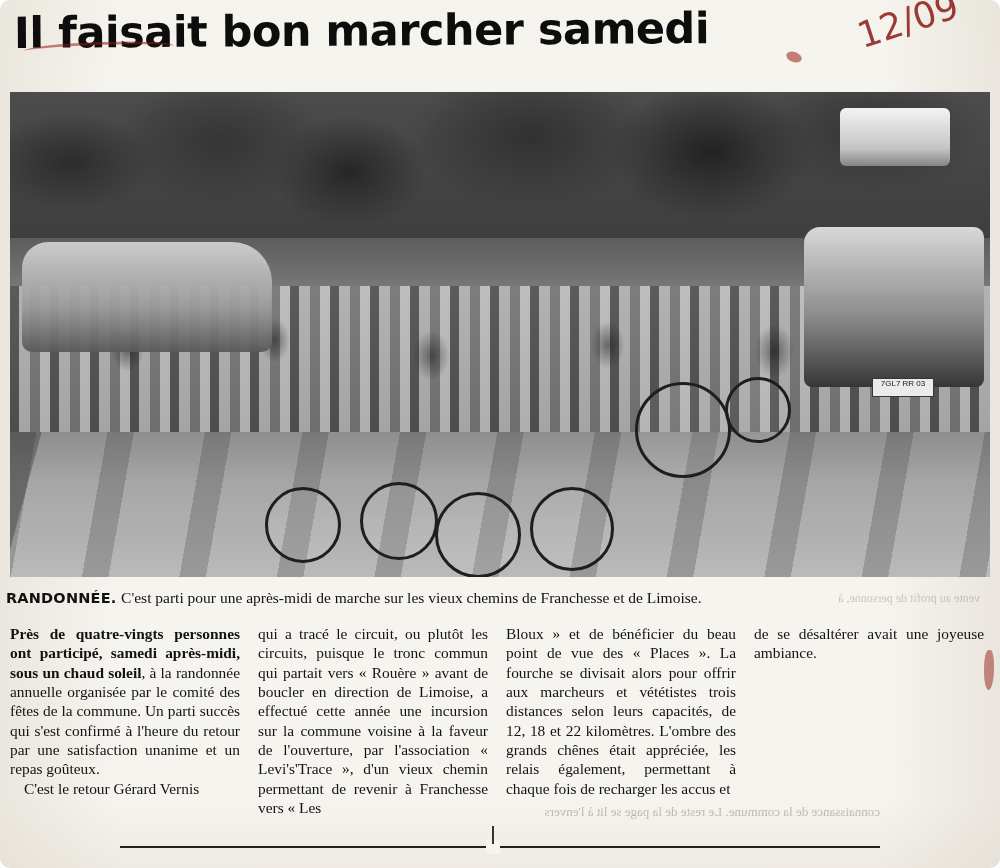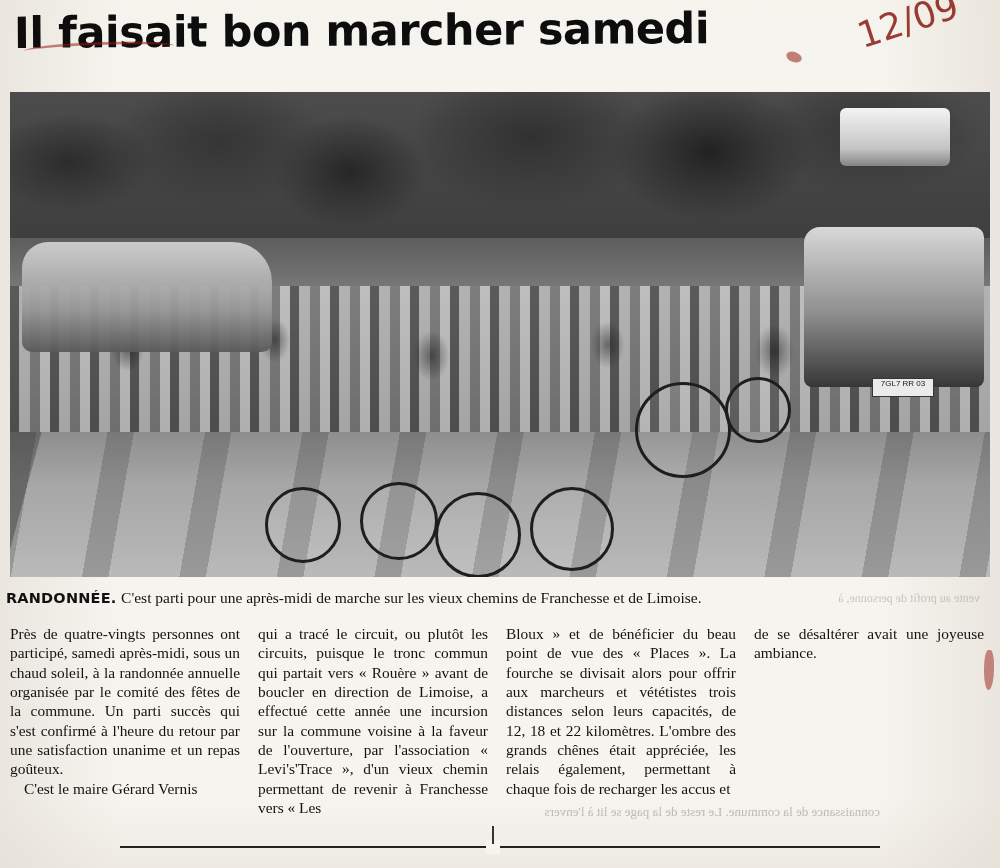--- a/index.html
+++ b/index.html
@@ -8,20 +8,21 @@
     background: #ffffff;
   }
   .page {
     position: relative;
     width: 1000px;
     height: 868px;
     background: #f6f4ef;
     overflow: hidden;
     font-family: "Liberation Serif", serif;
     color: #111;
+    border-radius: 10px;
   }
   
   .paper-tint {
     position: absolute;
     inset: 0;
     background:
       linear-gradient(90deg, rgba(225,220,210,0.55) 0%, rgba(255,255,255,0) 12%, rgba(255,255,255,0) 88%, rgba(222,216,206,0.5) 100%),
       linear-gradient(180deg, rgba(245,243,236,0.9) 0%, rgba(255,255,255,0) 10%, rgba(255,255,255,0) 92%, rgba(236,232,224,0.8) 100%);
     pointer-events: none;
   }
@@ -234,21 +235,21 @@
     font-size: 15.4px;
     line-height: 1.255;
     text-align: justify;
     hyphens: auto;
     color: #121212;
   }
   .col p { margin: 0; }
   .col p + p { text-indent: 14px; }
   .col.first p:first-child { text-indent: 0; }
   .lead-bold {
-    font-weight: normal;
+    font-weight: bold;
   }
   .endmark {
     display: inline-block;
     width: 8px; height: 8px;
     background: #222;
     margin-left: 4px;
     vertical-align: 1px;
   }
   
   .bleed {
@@ -334,21 +335,21 @@
   </div>
 
   <div class="caption">
     <span class="lead">RANDONNÉE.</span>
     <span class="text">C'est parti pour une après-midi de marche sur les vieux chemins de Franchesse et de Limoise.</span>
   </div>
 
   <div class="body">
     <div class="col first">
       <p><span class="lead-bold">Près de quatre-vingts personnes ont participé, samedi après-midi, sous un chaud soleil</span><span>, à la randonnée annuelle organisée par le comité des fêtes de la commune. Un parti succès qui s'est confirmé à l'heure du retour par une satisfaction unanime et un repas goûteux.</span></p>
-      <p>C'est le maire Gérard Vernis</p>
+      <p>C'est le retour Gérard Vernis</p>
     </div>
     <div class="col">
       <p>qui a tracé le circuit, ou plutôt les circuits, puisque le tronc commun qui partait vers « Rouère » avant de boucler en direction de Limoise, a effectué cette année une incursion sur la commune voisine à la faveur de l'ouverture, par l'association « Levi's'Trace », d'un vieux chemin permettant de revenir à Franchesse vers « Les</p>
     </div>
     <div class="col">
       <p>Bloux » et de bénéficier du beau point de vue des « Places ». La fourche se divisait alors pour offrir aux marcheurs et vététistes trois distances selon leurs capacités, de 12, 18 et 22 kilomètres. L'ombre des grands chênes était appréciée, les relais également, permettant à chaque fois de recharger les accus et</p>
     </div>
     <div class="col">
       <p>de se désaltérer avait une joyeuse ambiance.</p>
     </div>

